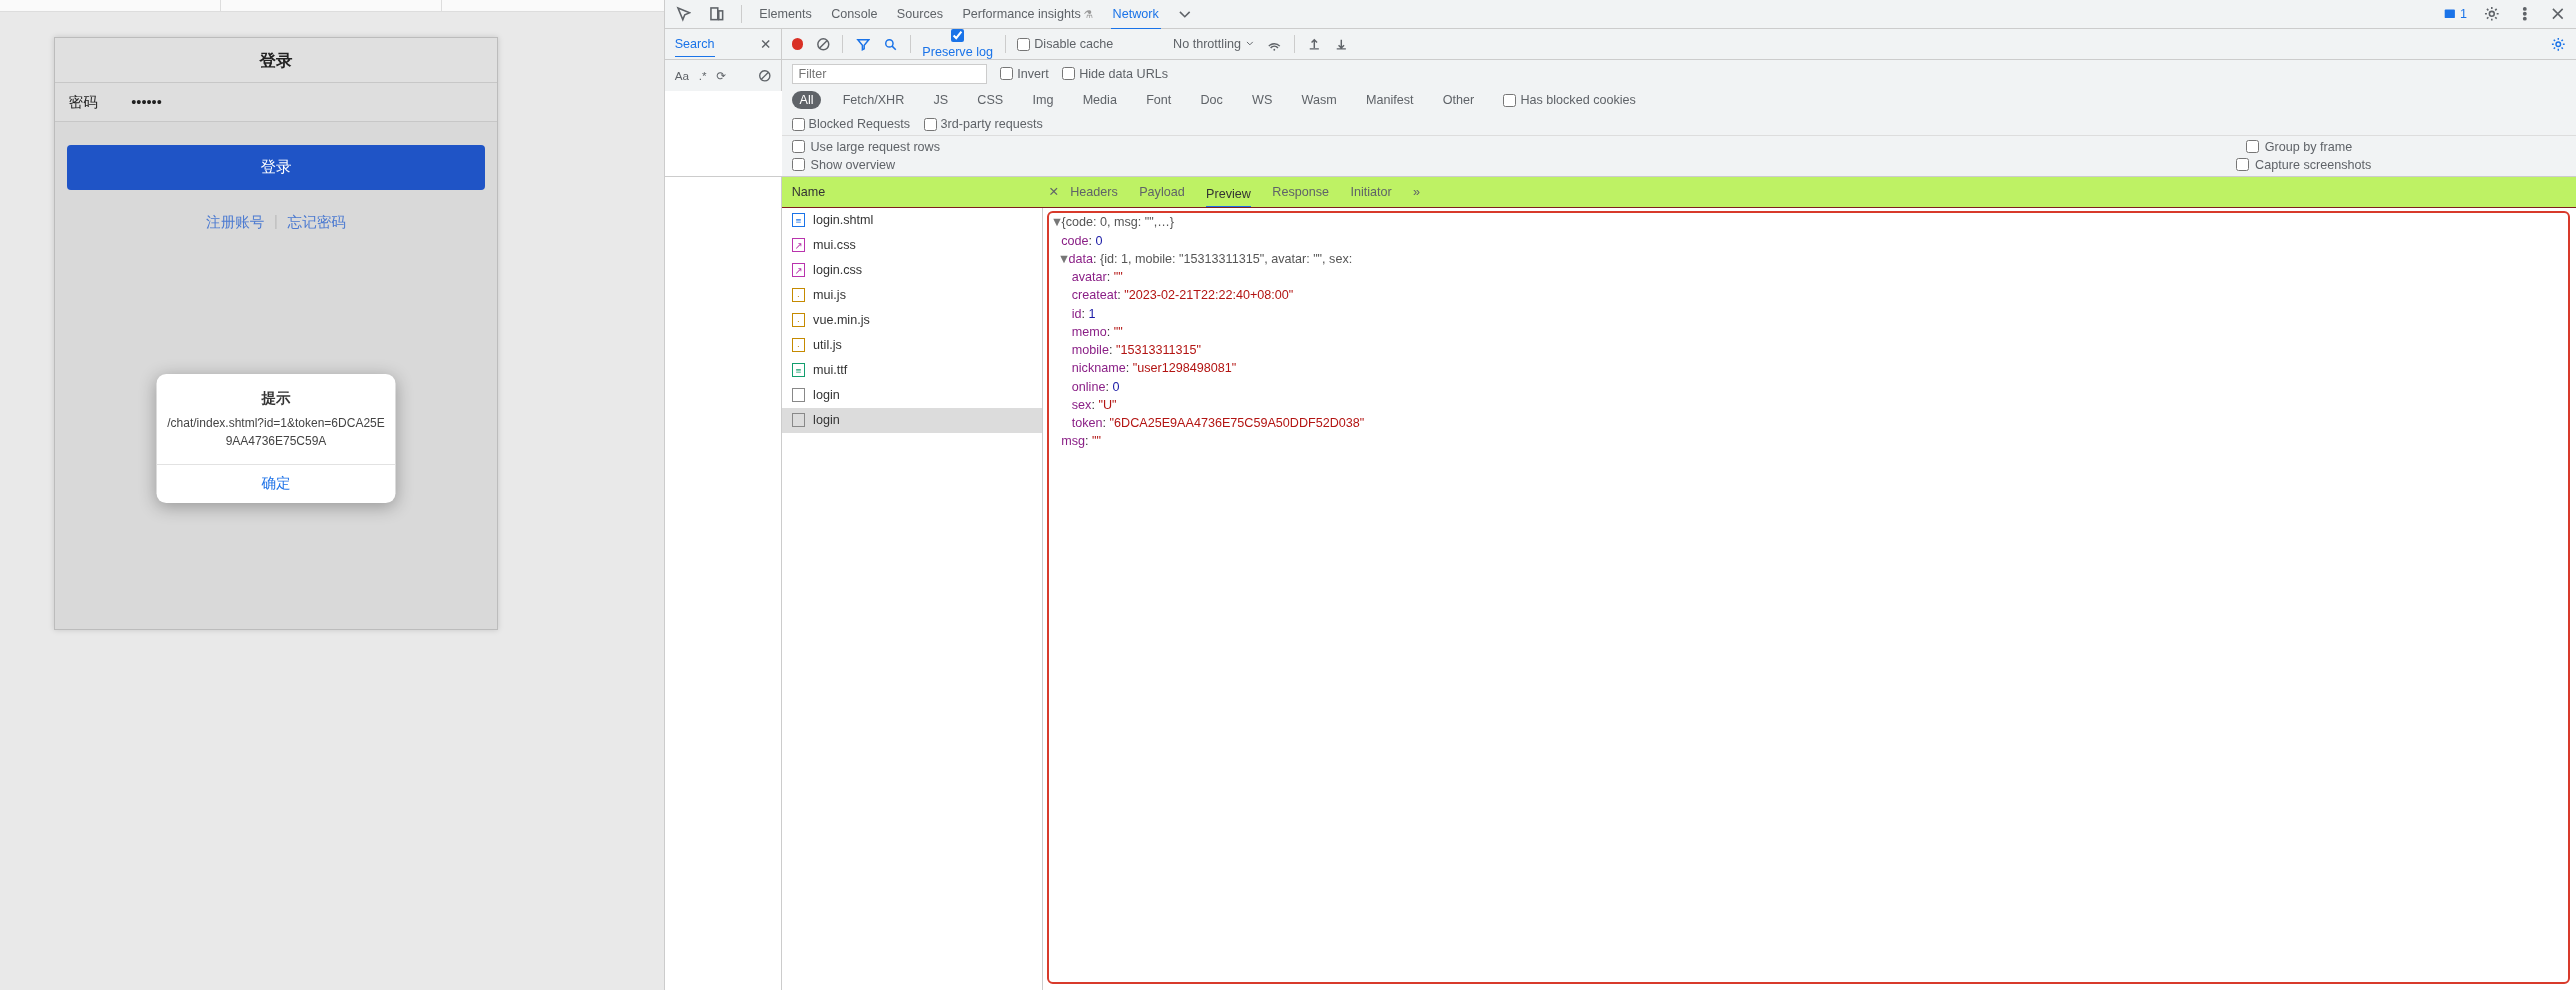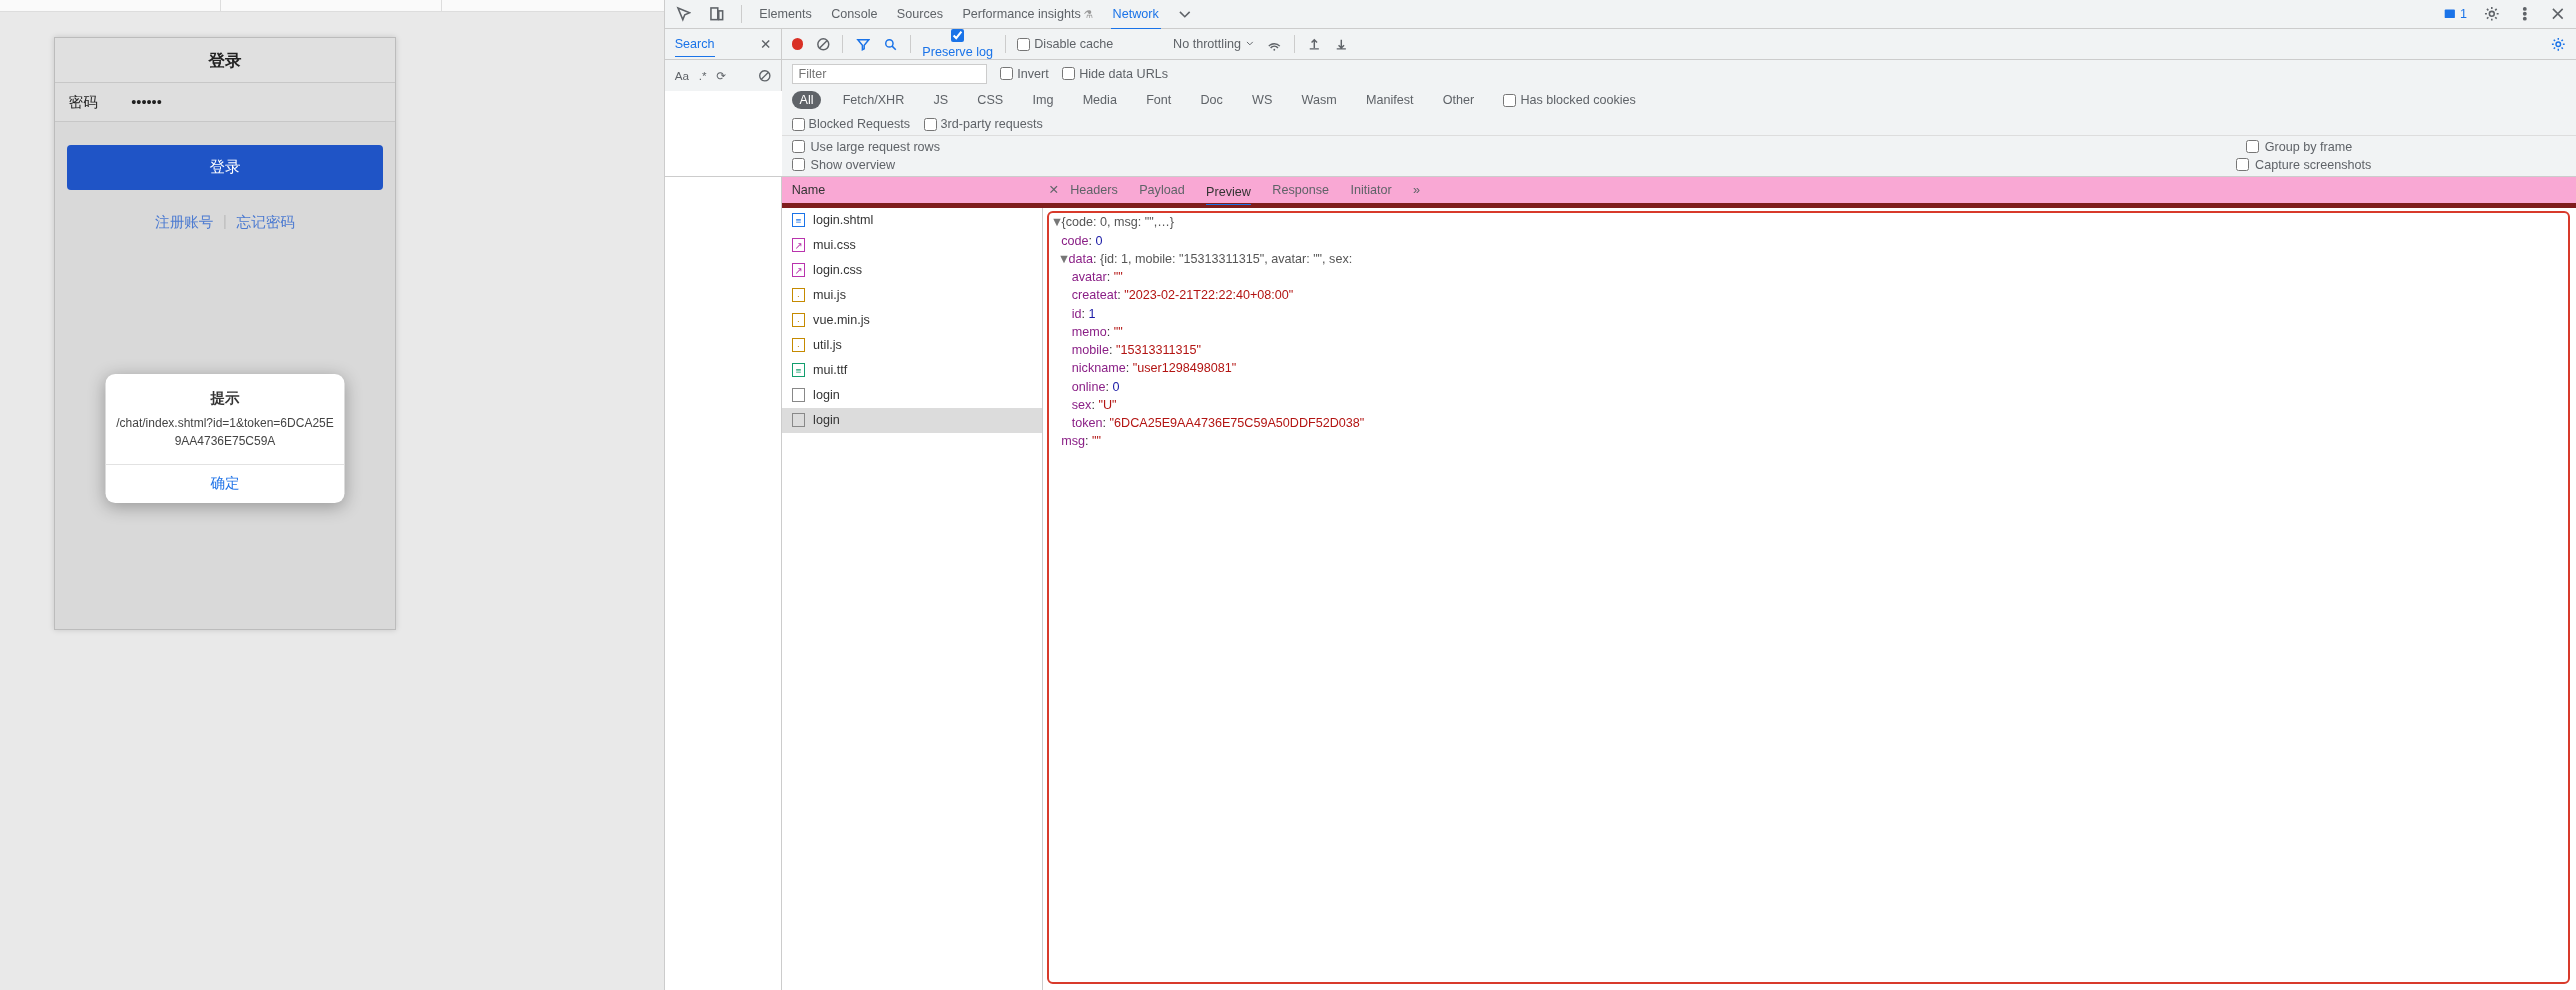--- a/index.html
+++ b/index.html
@@ -8,21 +8,21 @@
 
 
 .left-pane { width: 664px; height: 990px; background: #e9e9e9; position: relative; }
 .top-ruler-area { height: 11.7px; background: #fafafa; border-bottom: 1px solid #ddd; display:flex; }
 .top-ruler-area .tick { width:33.3%; height:100%; border-right:1px solid #ddd; }
 .top-ruler-area .tick:last-child{border-right:none;}
 
 .phone-frame {
   position: absolute;
   left: 54px; top: 37px;
-  width: 342px; height: 593px;
+  width: 444px; height: 593px;
   background: #d9d9d9;
   box-shadow: 0 0 5.8px rgba(0,0,0,.15);
   border: 1px solid #bcbcbc;
 }
 .phone-title {
   height: 45px; line-height: 45px; text-align: center;
   background: #e0e0e0; font-weight: 600; font-size: 16.5px; color:#222;
   border-bottom:1px solid #c7c7c7;
 }
 .form-row {
@@ -101,21 +101,21 @@
 .filters-line label{display:flex;align-items:center;gap:3.9px;cursor:pointer;}
 .filters-line.nb{border-top:1px solid #ddd;}
 .filters-line.opts{gap:50px;align-items:center;}
 .filters-line.opts .col{display:flex;align-items:center;gap:5.8px;}
 
 
 .dt-body{flex:1;display:flex;min-height:0;}
 .search-results{width:117px;border-right:1px solid #ccc;}
 .net-main{flex:1;display:flex;flex-direction:column;min-height:0;}
 
-.name-header{height:31px;display:flex;align-items:center;border-bottom:5px solid #7f1d1d;background:#f9a8d4;justify-content:space-between;}
+.name-header{height:31px;display:flex;align-items:center;border-bottom:1px solid #7f1d1d;background:#bef264;justify-content:space-between;}
 .name-header .col-name{flex:0 0 261px;padding-left:9.7px;font-size:12.6px;color:#333;}
 .name-header .close-x{width:21.4px;text-align:center;cursor:pointer;color:#5f6368;}
 .detail-tabs{flex:1;display:flex;align-items:center;gap:21.4px;padding:0 5.8px;font-size:12.6px;color:#5f6368;}
 .detail-tabs .dtab{cursor:pointer;padding:4.9px 0;}
 .detail-tabs .dtab.active{color:#333;border-bottom:1.9px solid #1a73e8;margin-bottom:-6.8px;}
 .detail-tabs .more{cursor:pointer;}
 
 .net-split{flex:1;display:flex;min-height:0;}
 .req-list{flex:0 0 261px;border-right:1px solid #ccc;overflow:auto;}
 .req-row{display:flex;align-items:center;gap:7.8px;height:25px;padding:0 9.7px;font-size:12.6px;color:#333;cursor:pointer;}

